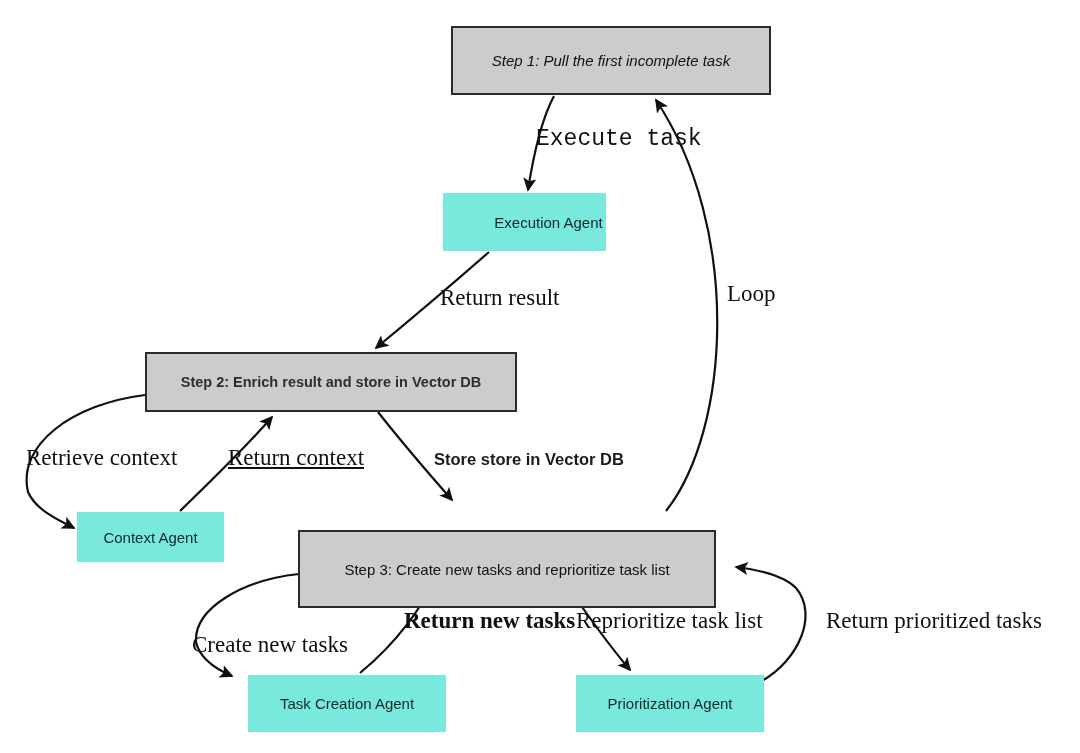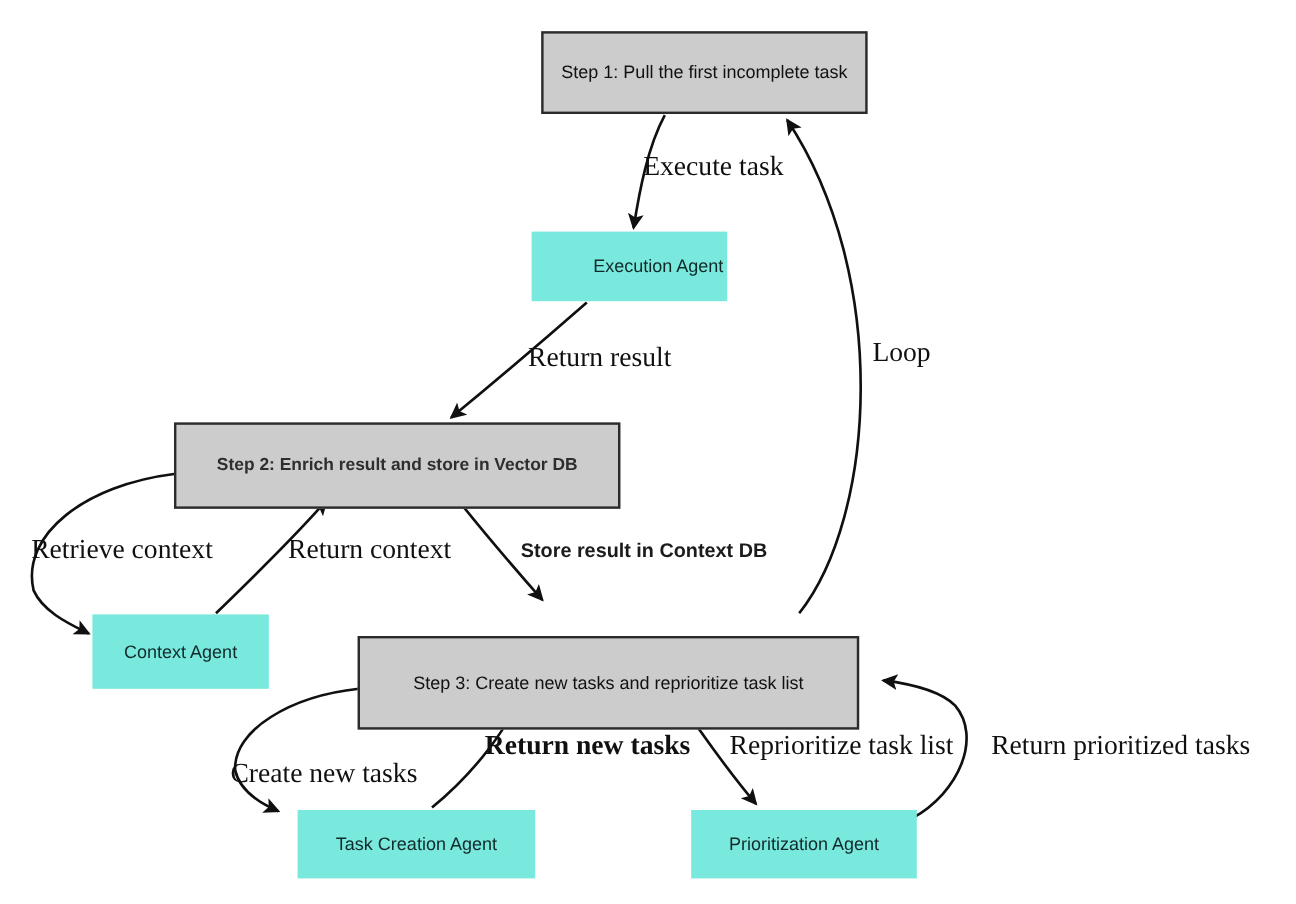--- a/index.html
+++ b/index.html
@@ -85,48 +85,48 @@
         <path d="M 180 511 C 210 482 245 448 272 417" fill="none" stroke="#101010" stroke-width="2.2" marker-end="url(#arrowhead)"></path>
         <path d="M 378 412 C 400 440 430 475 452 500" fill="none" stroke="#101010" stroke-width="2.2" marker-end="url(#arrowhead)"></path>
         <path d="M 299 574 C 243 580 194 608 196 642 C 200 660 218 670 232 676" fill="none" stroke="#101010" stroke-width="2.2" marker-end="url(#arrowhead)"></path>
         <path d="M 360 673 C 400 640 420 608 437 578" fill="none" stroke="#101010" stroke-width="2.2" marker-end="url(#arrowhead)"></path>
         <path d="M 560 575 C 585 612 608 644 630 670" fill="none" stroke="#101010" stroke-width="2.2" marker-end="url(#arrowhead)"></path>
         <path d="M 760 682 C 800 660 818 614 796 588 C 784 576 760 570 736 567" fill="none" stroke="#101010" stroke-width="2.2" marker-end="url(#arrowhead)"></path>
       </g>
   </svg>
 
   <div id="nodes-layer">
-      <div class="node node-step" style="left: 451px; top: 26px; width: 272px; height: 69px;">
+      <div class="node node-step" style="left: 451px; top: 26px; width: 320px; height: 69px; font-style: italic;">
         <span>Step 1: Pull the first incomplete task</span>
       </div>
       <div class="node node-agent" style="left: 443px; top: 193px; width: 163px; height: 58px; padding-left: 48px;">
         <span>Execution Agent</span>
       </div>
-      <div class="node node-step bold" style="left: 145px; top: 352px; width: 372px; height: 72px;">
+      <div class="node node-step bold" style="left: 145px; top: 352px; width: 372px; height: 60px;">
         <span>Step 2: Enrich result and store in Vector DB</span>
       </div>
-      <div class="node node-agent" style="left: 77px; top: 512px; width: 147px; height: 62px;">
+      <div class="node node-agent" style="left: 77px; top: 512px; width: 147px; height: 50px;">
         <span>Context Agent</span>
       </div>
       <div class="node node-step" style="left: 298px; top: 512px; width: 418px; height: 78px; margin-top: 18px;">
         <span>Step 3: Create new tasks and reprioritize task list</span>
       </div>
       <div class="node node-agent" style="left: 248px; top: 675px; width: 198px; height: 57px;">
         <span>Task Creation Agent</span>
       </div>
       <div class="node node-agent" style="left: 576px; top: 675px; width: 188px; height: 57px;">
         <span>Prioritization Agent</span>
       </div>
     </div>
   <div id="labels-layer">
-      <div class="edge-label" style="left: 536px; top: 126px;">Execute task</div>
+      <div class="edge-label" style="left: 536px; top: 126px; font-family: Liberation Mono, monospace;">Execute task</div>
       <div class="edge-label" style="left: 440px; top: 285px;">Return result</div>
       <div class="edge-label" style="left: 727px; top: 281px;">Loop</div>
       <div class="edge-label" style="left: 26px; top: 445px;">Retrieve context</div>
-      <div class="edge-label" style="left: 240px; top: 445px;">Return context</div>
-      <div class="edge-label sans-bold" style="left: 434px; top: 450px;">Store result in Context DB</div>
+      <div class="edge-label" style="left: 228px; top: 445px; text-decoration: underline;">Return context</div>
+      <div class="edge-label sans-bold" style="left: 434px; top: 450px;">Store store in Vector DB</div>
       <div class="edge-label" style="left: 192px; top: 632px;">Create new tasks</div>
       <div class="edge-label" style="left: 404px; top: 608px; font-weight: bold;">Return new tasks</div>
-      <div class="edge-label" style="left: 608px; top: 608px; text-align: center;">Reprioritize task list</div>
+      <div class="edge-label" style="left: 576px; top: 608px; text-align: center;">Reprioritize task list</div>
       <div class="edge-label" style="left: 826px; top: 608px;">Return prioritized tasks</div>
     </div>
 
 </div>
 
 </body></html>

